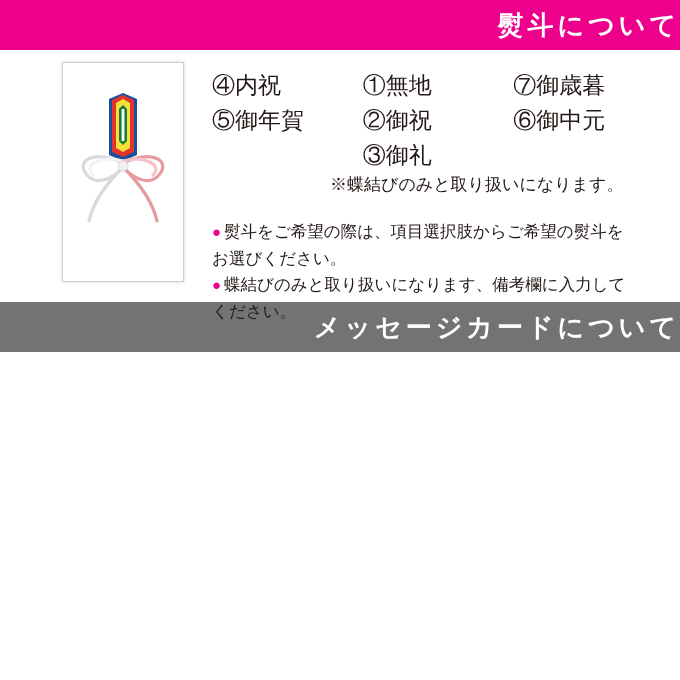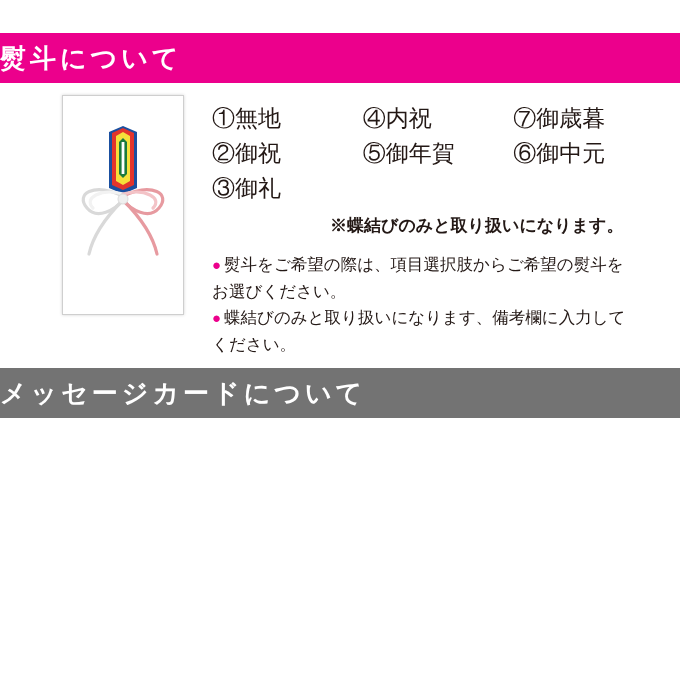--- a/index.html
+++ b/index.html
@@ -16,25 +16,24 @@
   }
   .page {
     position: relative;
     width: 680px;
     height: 680px;
   }
 
   
   .bar {
     width: 680px;
-    text-align: left;
+    text-align: right;
     font-weight: bold;
     color: #ffffff;
     letter-spacing: 4px;
-    margin-top: 33px;
   }
   .bar-noshi {
     height: 50px;
     line-height: 50px;
     background: #ec008c;
     font-size: 26px;
   }
   .bar-card {
     height: 50px;
     line-height: 50px;
@@ -77,25 +76,24 @@
     display: flex;
     gap: 0px;
     font-size: 23px;
     line-height: 1.52;
     color: #231815;
   }
   .noshi-col {
     width: 155px;
   }
   .noshi-note {
-    margin-top: 8px;
+    margin-top: 0;
     margin-left: 118px;
     font-size: 17px;
     color: #231815;
-    font-weight: bold;
   }
   .bullet-block {
     position: absolute;
     left: 212px;
     top: 168px;
     width: 456px;
     font-size: 16.5px;
     line-height: 1.62;
     color: #231815;
   }
@@ -143,27 +141,27 @@
           <path d="M60 98 C 38 92, 20 102, 30 112" stroke="#f2f2f2"></path>
           <path d="M60 98 C 82 92, 100 102, 90 112" stroke="#f3c3c7"></path>
         </g>
         <circle cx="60" cy="103" r="5" fill="#efefef" stroke="#dcdcdc" stroke-width="1"></circle>
       </svg>
     </div>
 
     <div class="noshi-list">
       <div class="noshi-cols">
         <div class="noshi-col">
+          <div>④内祝</div>
+          <div>⑤御年賀</div>
+        </div>
+        <div class="noshi-col">
           <div>①無地</div>
           <div>②御祝</div>
           <div>③御礼</div>
-        </div>
-        <div class="noshi-col">
-          <div>④内祝</div>
-          <div>⑤御年賀</div>
         </div>
         <div class="noshi-col">
           <div>⑦御歳暮</div>
           <div>⑥御中元</div>
         </div>
       </div>
       <div class="noshi-note">※蝶結びのみと取り扱いになります。</div>
     </div>
 
     <div class="bullet-block">

